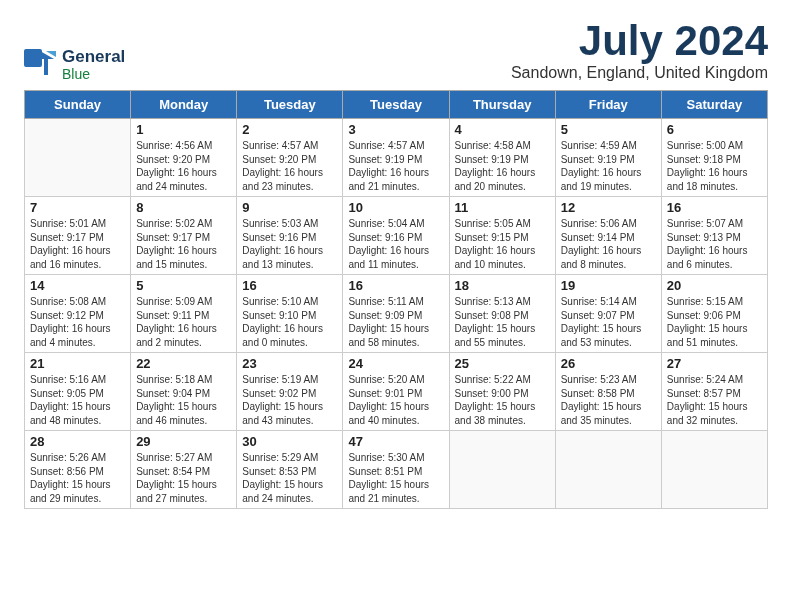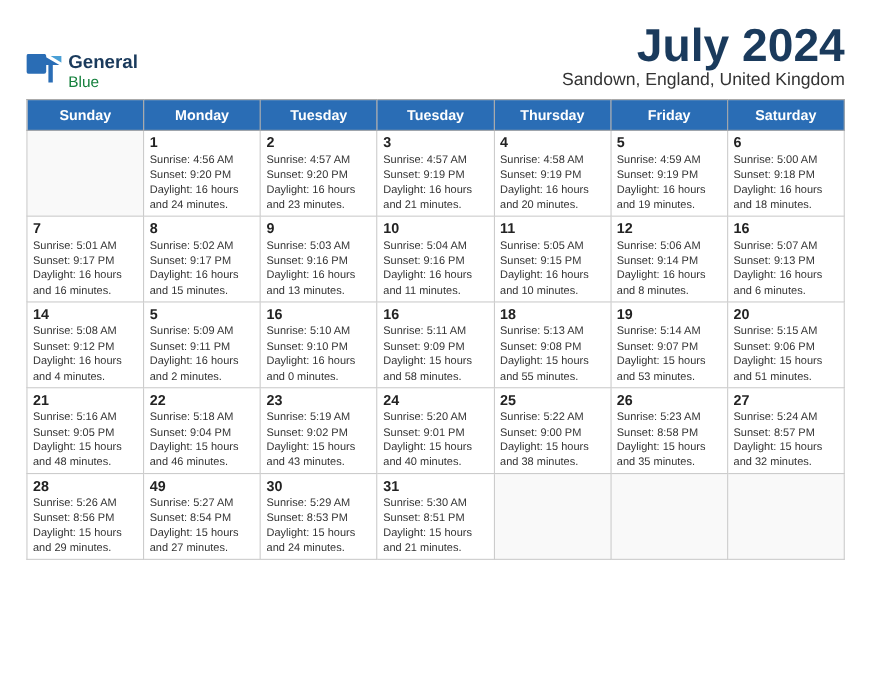--- a/index.html
+++ b/index.html
@@ -170,29 +170,29 @@
             <div class="day-num">27</div>
             <div class="day-info">Sunrise: 5:24 AM<br>Sunset: 8:57 PM<br>Daylight: 15 hours and 32 minutes.</div>
           </td>
         </tr>
         <tr>
           <td>
             <div class="day-num">28</div>
             <div class="day-info">Sunrise: 5:26 AM<br>Sunset: 8:56 PM<br>Daylight: 15 hours and 29 minutes.</div>
           </td>
           <td>
-            <div class="day-num">49</div>
+            <div class="day-num">29</div>
             <div class="day-info">Sunrise: 5:27 AM<br>Sunset: 8:54 PM<br>Daylight: 15 hours and 27 minutes.</div>
           </td>
           <td>
             <div class="day-num">30</div>
             <div class="day-info">Sunrise: 5:29 AM<br>Sunset: 8:53 PM<br>Daylight: 15 hours and 24 minutes.</div>
           </td>
           <td>
-            <div class="day-num">31</div>
+            <div class="day-num">47</div>
             <div class="day-info">Sunrise: 5:30 AM<br>Sunset: 8:51 PM<br>Daylight: 15 hours and 21 minutes.</div>
           </td>
           <td class="empty"></td>
           <td class="empty"></td>
           <td class="empty"></td>
         </tr>
       </tbody>
   </table>
 </div>
 

